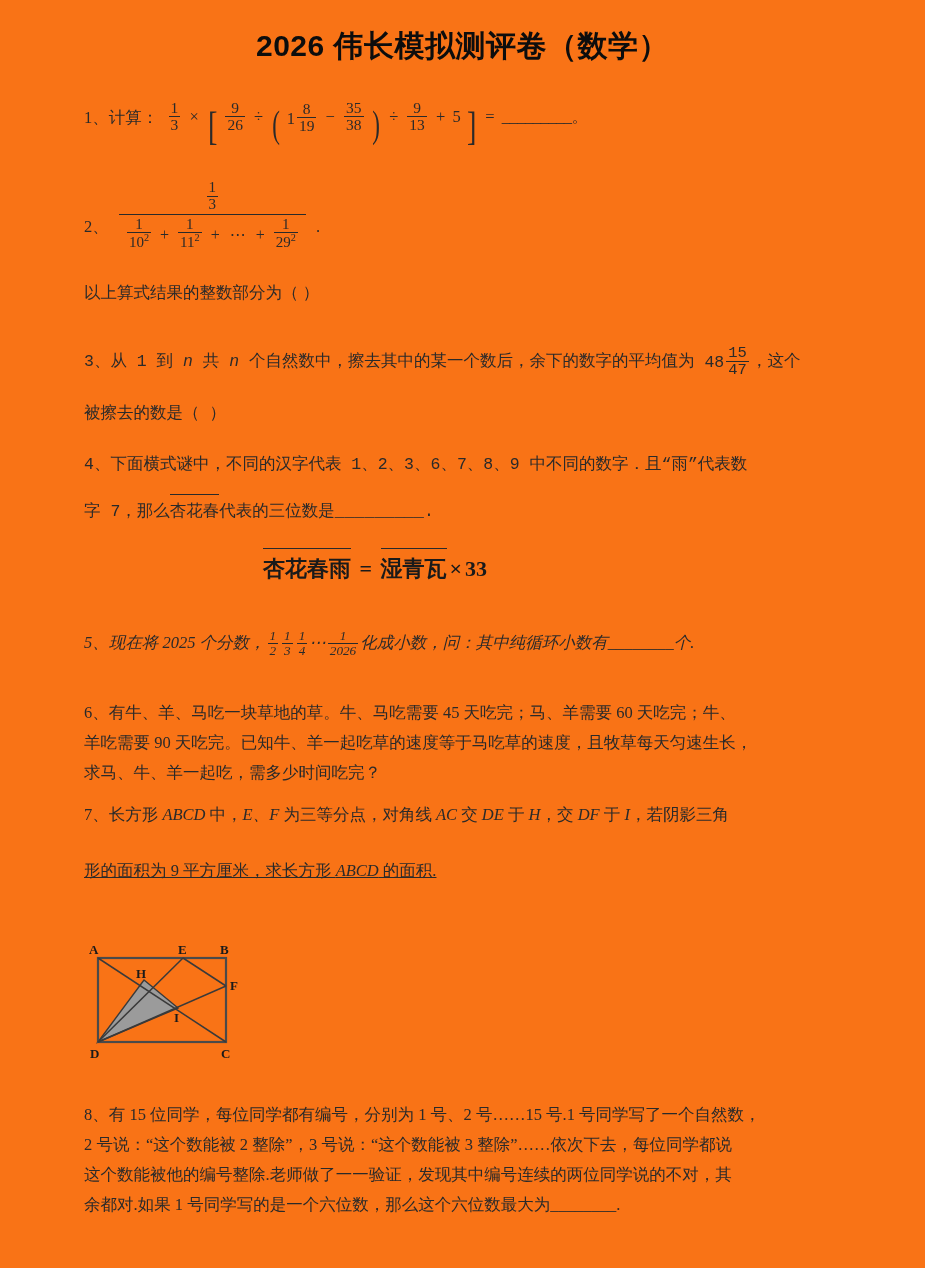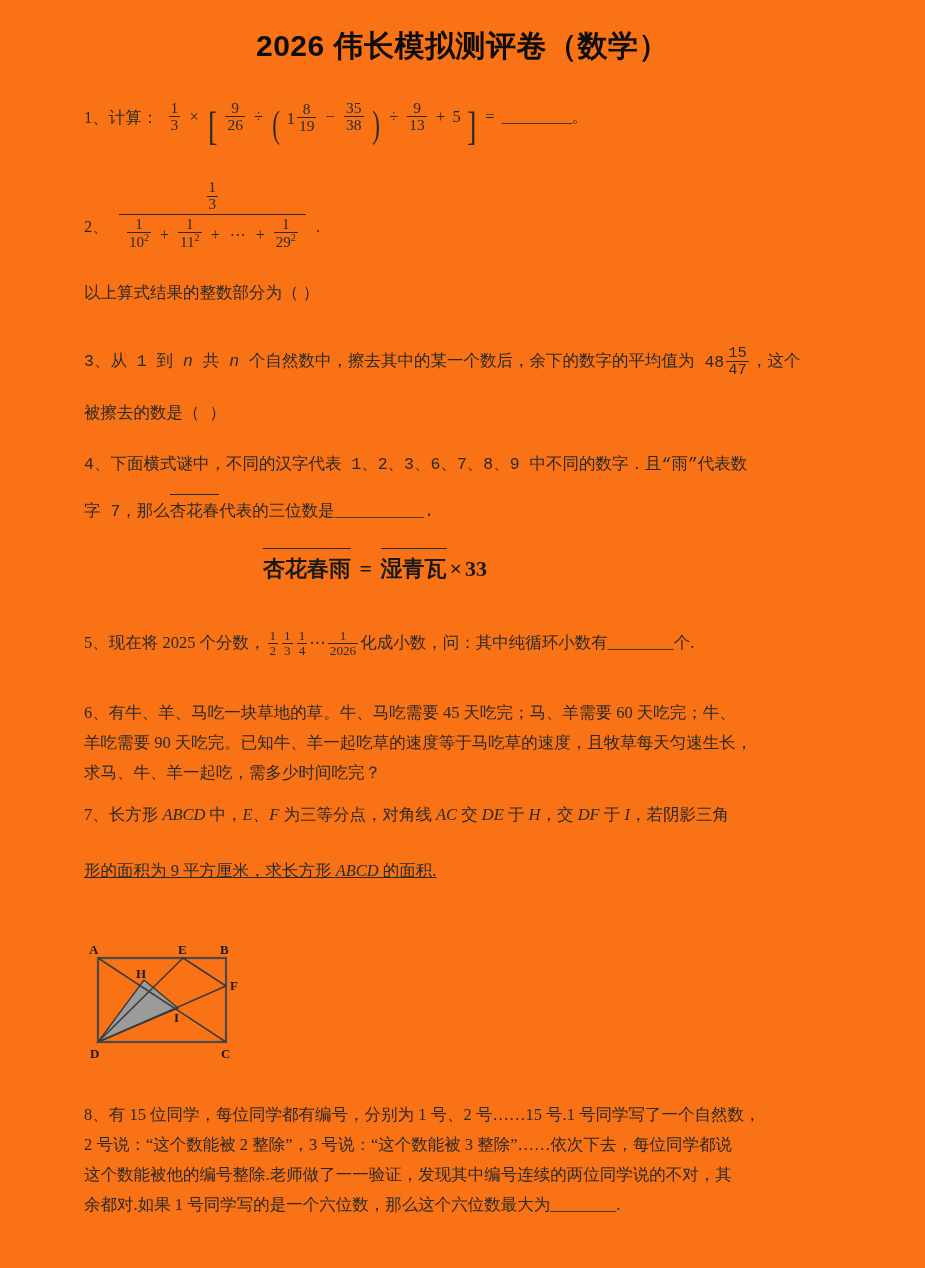--- a/index.html
+++ b/index.html
@@ -231,21 +231,21 @@
       <span>字 7，那么</span><span class="overline-word">杏花春</span><span>代表的三位数是_________.</span>
     </span>
   </div>
 
   <div class="eq-center" style="top:548px;">
     <span class="overline-word">杏花春雨</span>
     <span class="op">=</span>
     <span class="overline-word">湿青瓦</span><span class="op">×</span><span>33</span>
   </div>
 
-  <div class="q" style="top:628px;">
+  <div class="q" style="top:628px;font-style:italic;">
     <span class="line">
       <span>5、</span><span>现在将 2025 个分数，</span><span class="frac sm"><span class="num">1</span><span class="den">2</span></span><span class="frac sm"><span class="num">1</span><span class="den">3</span></span><span class="frac sm"><span class="num">1</span><span class="den">4</span></span><span>⋯</span><span class="frac sm"><span class="num">1</span><span class="den">2026</span></span><span>化成小数，问：其中纯循环小数有________个.</span>
     </span>
   </div>
 
   <div class="q" style="top:698px;">
     <span class="line"><span>6、</span><span>有牛、羊、马吃一块草地的草。牛、马吃需要 45 天吃完；马、羊需要 60 天吃完；牛、</span></span>
     <span class="line">羊吃需要 90 天吃完。已知牛、羊一起吃草的速度等于马吃草的速度，且牧草每天匀速生长，</span>
     <span class="line">求马、牛、羊一起吃，需多少时间吃完？</span>
   </div>

